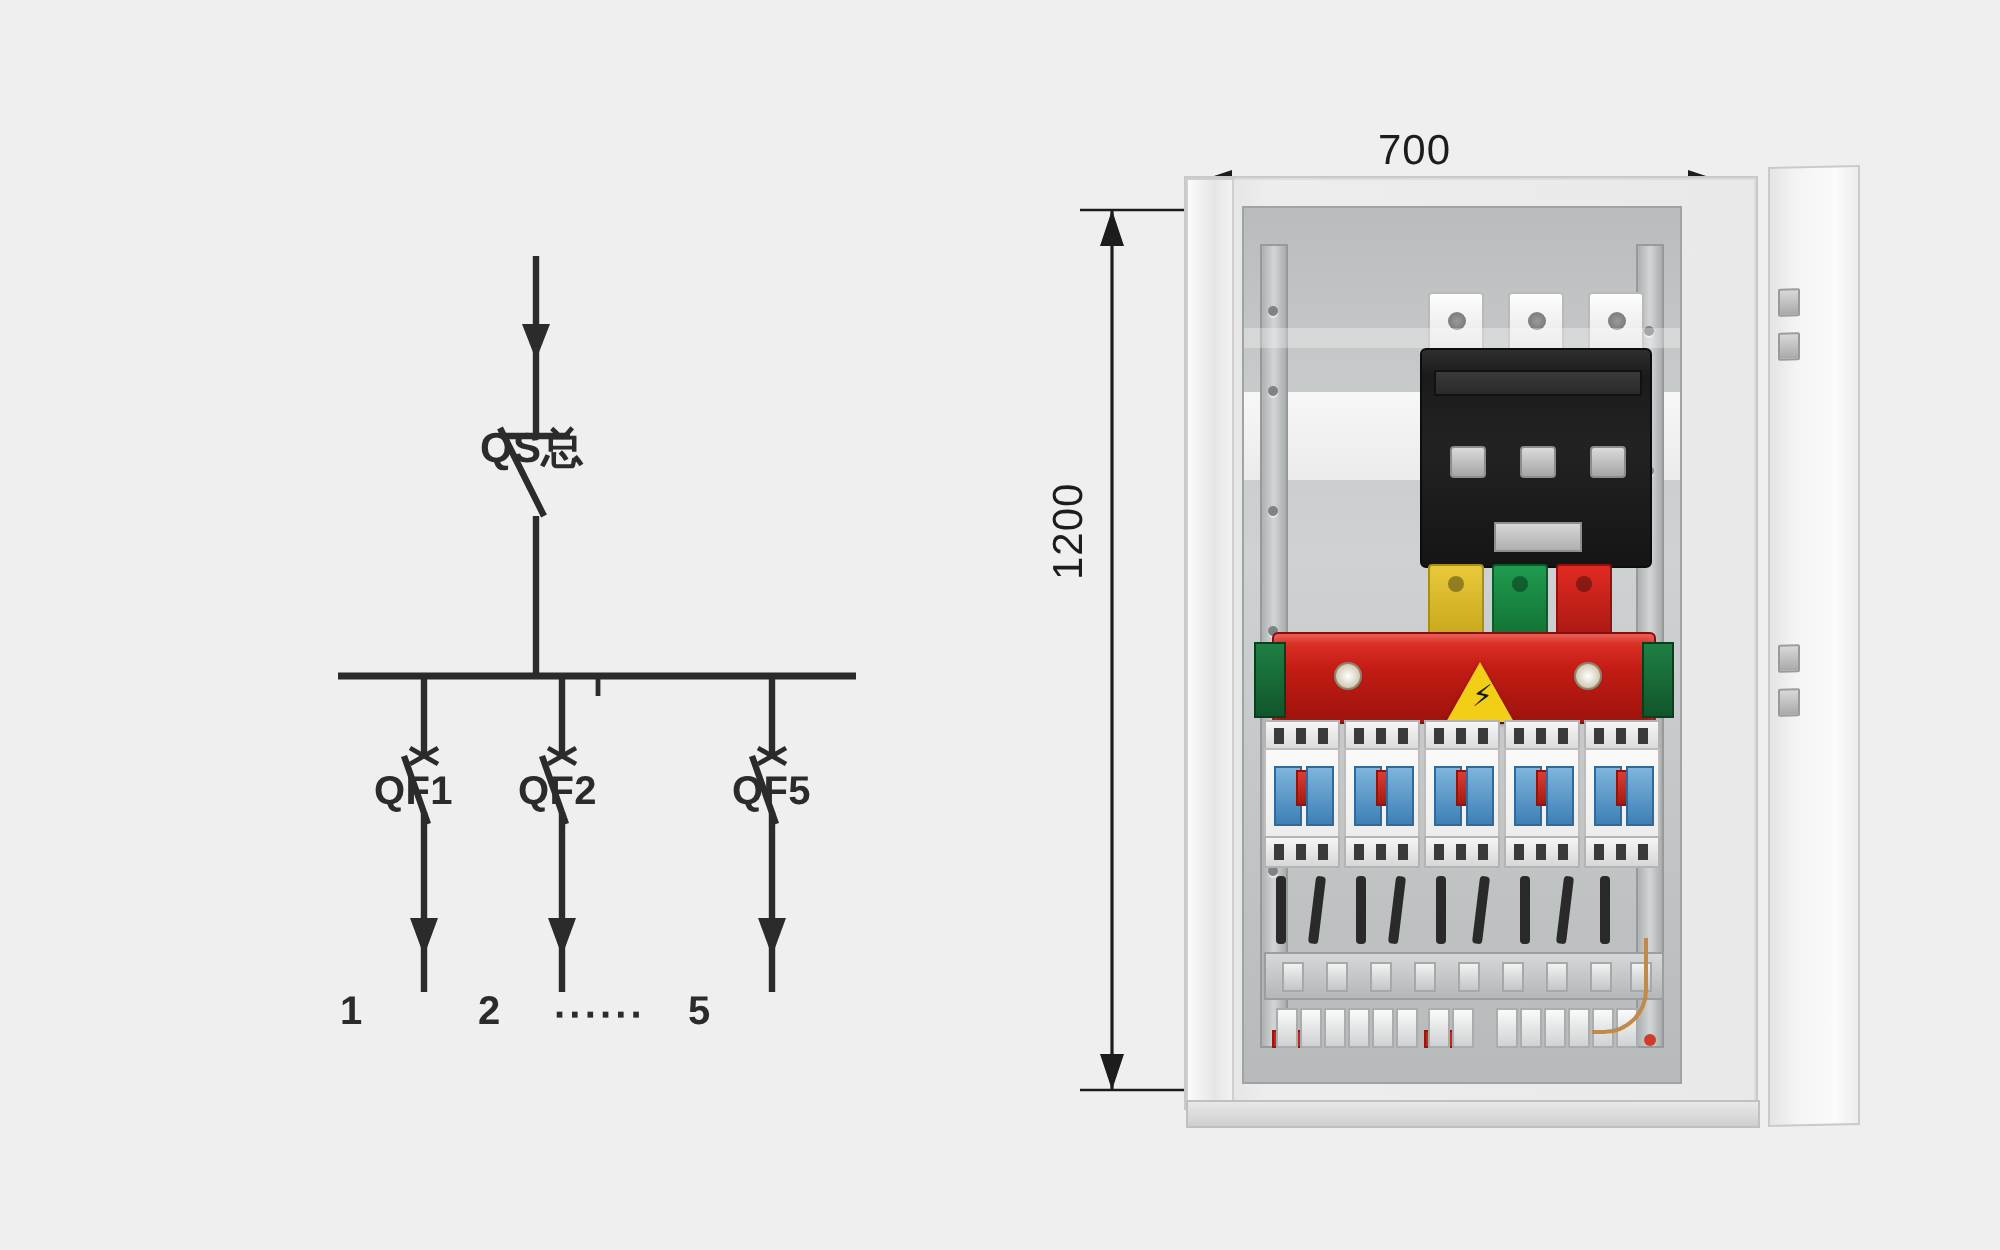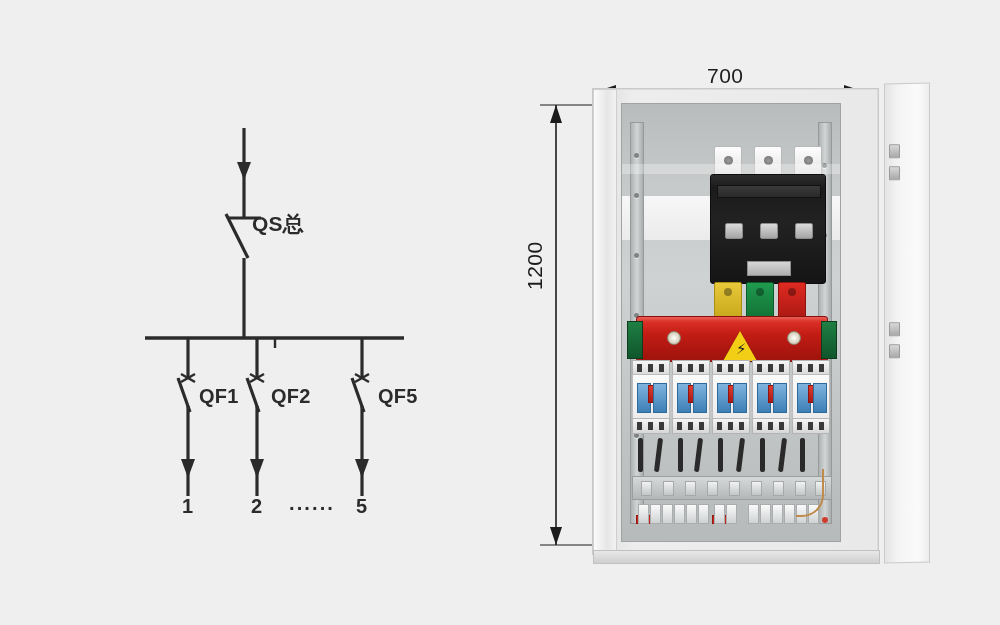--- a/index.html
+++ b/index.html
@@ -5,39 +5,39 @@
   html,body{margin:0;padding:0;}
   body{
     width:1000px;height:625px;
     background:#efefef;
     font-family:"Liberation Sans","DejaVu Sans",sans-serif;
     overflow:hidden;position:relative;
   }
   .stage{position:absolute;inset:0;}
 
   
-  #schematic{position:absolute;left:12px;top:0;width:500px;height:570px;}
+  #schematic{position:absolute;left:0;top:0;width:500px;height:570px;padding-left:36px;}
   .sch-label{
     position:absolute;font-weight:bold;color:#2b2b2b;
     white-space:nowrap;letter-spacing:.2px;
   }
   .lbl-qs{font-size:21px;}
   .lbl-qf{font-size:20px;}
   .lbl-out{font-size:20px;}
   .lbl-dots{font-size:20px;letter-spacing:1px;color:#2b2b2b;}
 
   
   #photo{position:absolute;left:520px;top:40px;width:400px;height:520px;}
 
   .dim-text{
     position:absolute;font-size:21px;color:#1c1c1c;
     font-family:"Liberation Sans","DejaVu Sans",sans-serif;
     letter-spacing:.5px;
   }
-  #dim-w-text{left:707px;top:64px;}
+  #dim-w-text{left:689px;top:64px;}
   #dim-h-text{left:523px;top:290px;transform:rotate(-90deg);transform-origin:left top;}
 
   
   .cab-outer{
     position:absolute;left:72px;top:48px;width:285px;height:465px;
     background:linear-gradient(90deg,#f3f3f3 0%,#e3e3e3 6%,#ededed 14%,#e9e9e9 100%);
     border:1px solid #c9c9c9;
     box-shadow:0 0 0 1px #dcdcdc inset;
   }
   .cab-inner{

